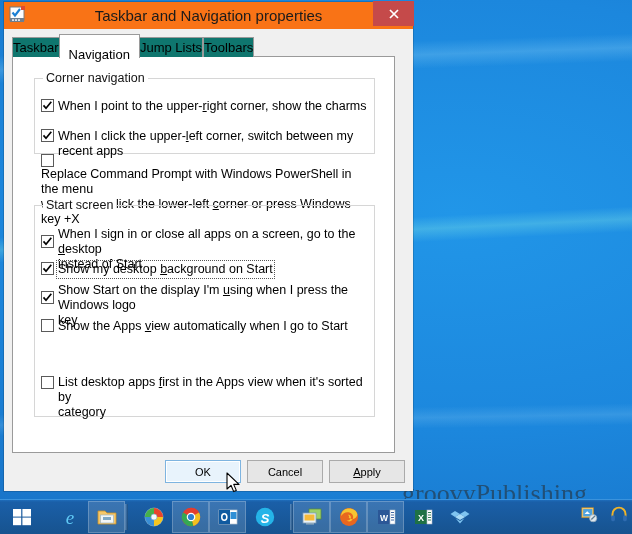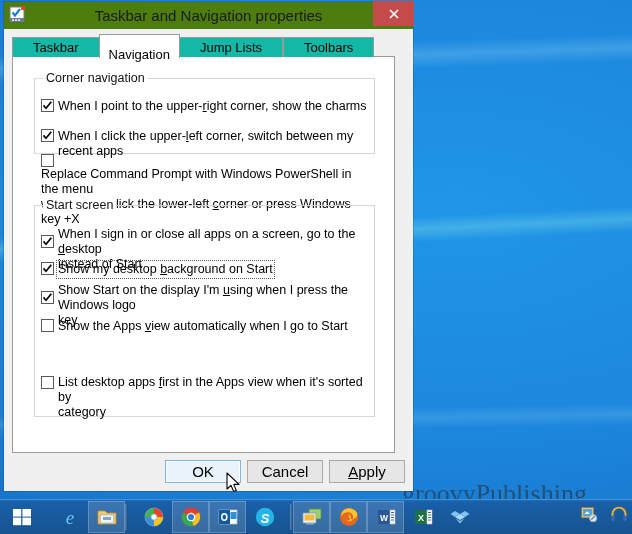--- a/index.html
+++ b/index.html
@@ -103,21 +103,21 @@
     background: #f0f0f0;
     border: 5px solid #4bа0e2;
     border-color: #4ba0e2;
     box-sizing: border-box;
     box-shadow: 0 0 0 1px rgba(0,0,0,0.15);
   }
 
   #titlebar {
     position: relative;
     height: 27px;
-    background: #4d7c0f;
+    background: #f97316;
     display: flex;
     align-items: center;
     justify-content: center;
   }
   #title-text {
     font-size: 15px;
     color: #1b1b1b;
     font-weight: normal;
     white-space: nowrap;
   }
@@ -153,24 +153,24 @@
   #tabstrip {
     position: relative;
     height: 22px;
     display: flex;
     align-items: flex-end;
     z-index: 3;
   }
   .tab {
     height: 20px;
     line-height: 20px;
-    padding: 0 20px;
+    padding: 0 0;
     font-size: 13px;
     color: #000;
-    background: #14b8a6;
+    background: #0f766e;
     border: 1px solid #9a9a9a;
     border-bottom: none;
     box-sizing: border-box;
     white-space: nowrap;
     position: relative;
     cursor: default;
   }
   .tab.active {
     height: 24px;
     line-height: 23px;
@@ -241,21 +241,21 @@
   .cb-row.focused .cb-label {
     outline: 1px dotted #555;
     outline-offset: 1px;
   }
   .mn { text-decoration: underline; }
 
   
   .btn {
     position: absolute;
     height: 23px;
-    font-size: 15px;
+    font-size: 11px;
     color: #000;
     background: #e6e6e6;
     border: 1px solid #aaaaaa;
     box-sizing: border-box;
     display: flex;
     align-items: center;
     justify-content: center;
     cursor: default;
   }
   .btn.default {

